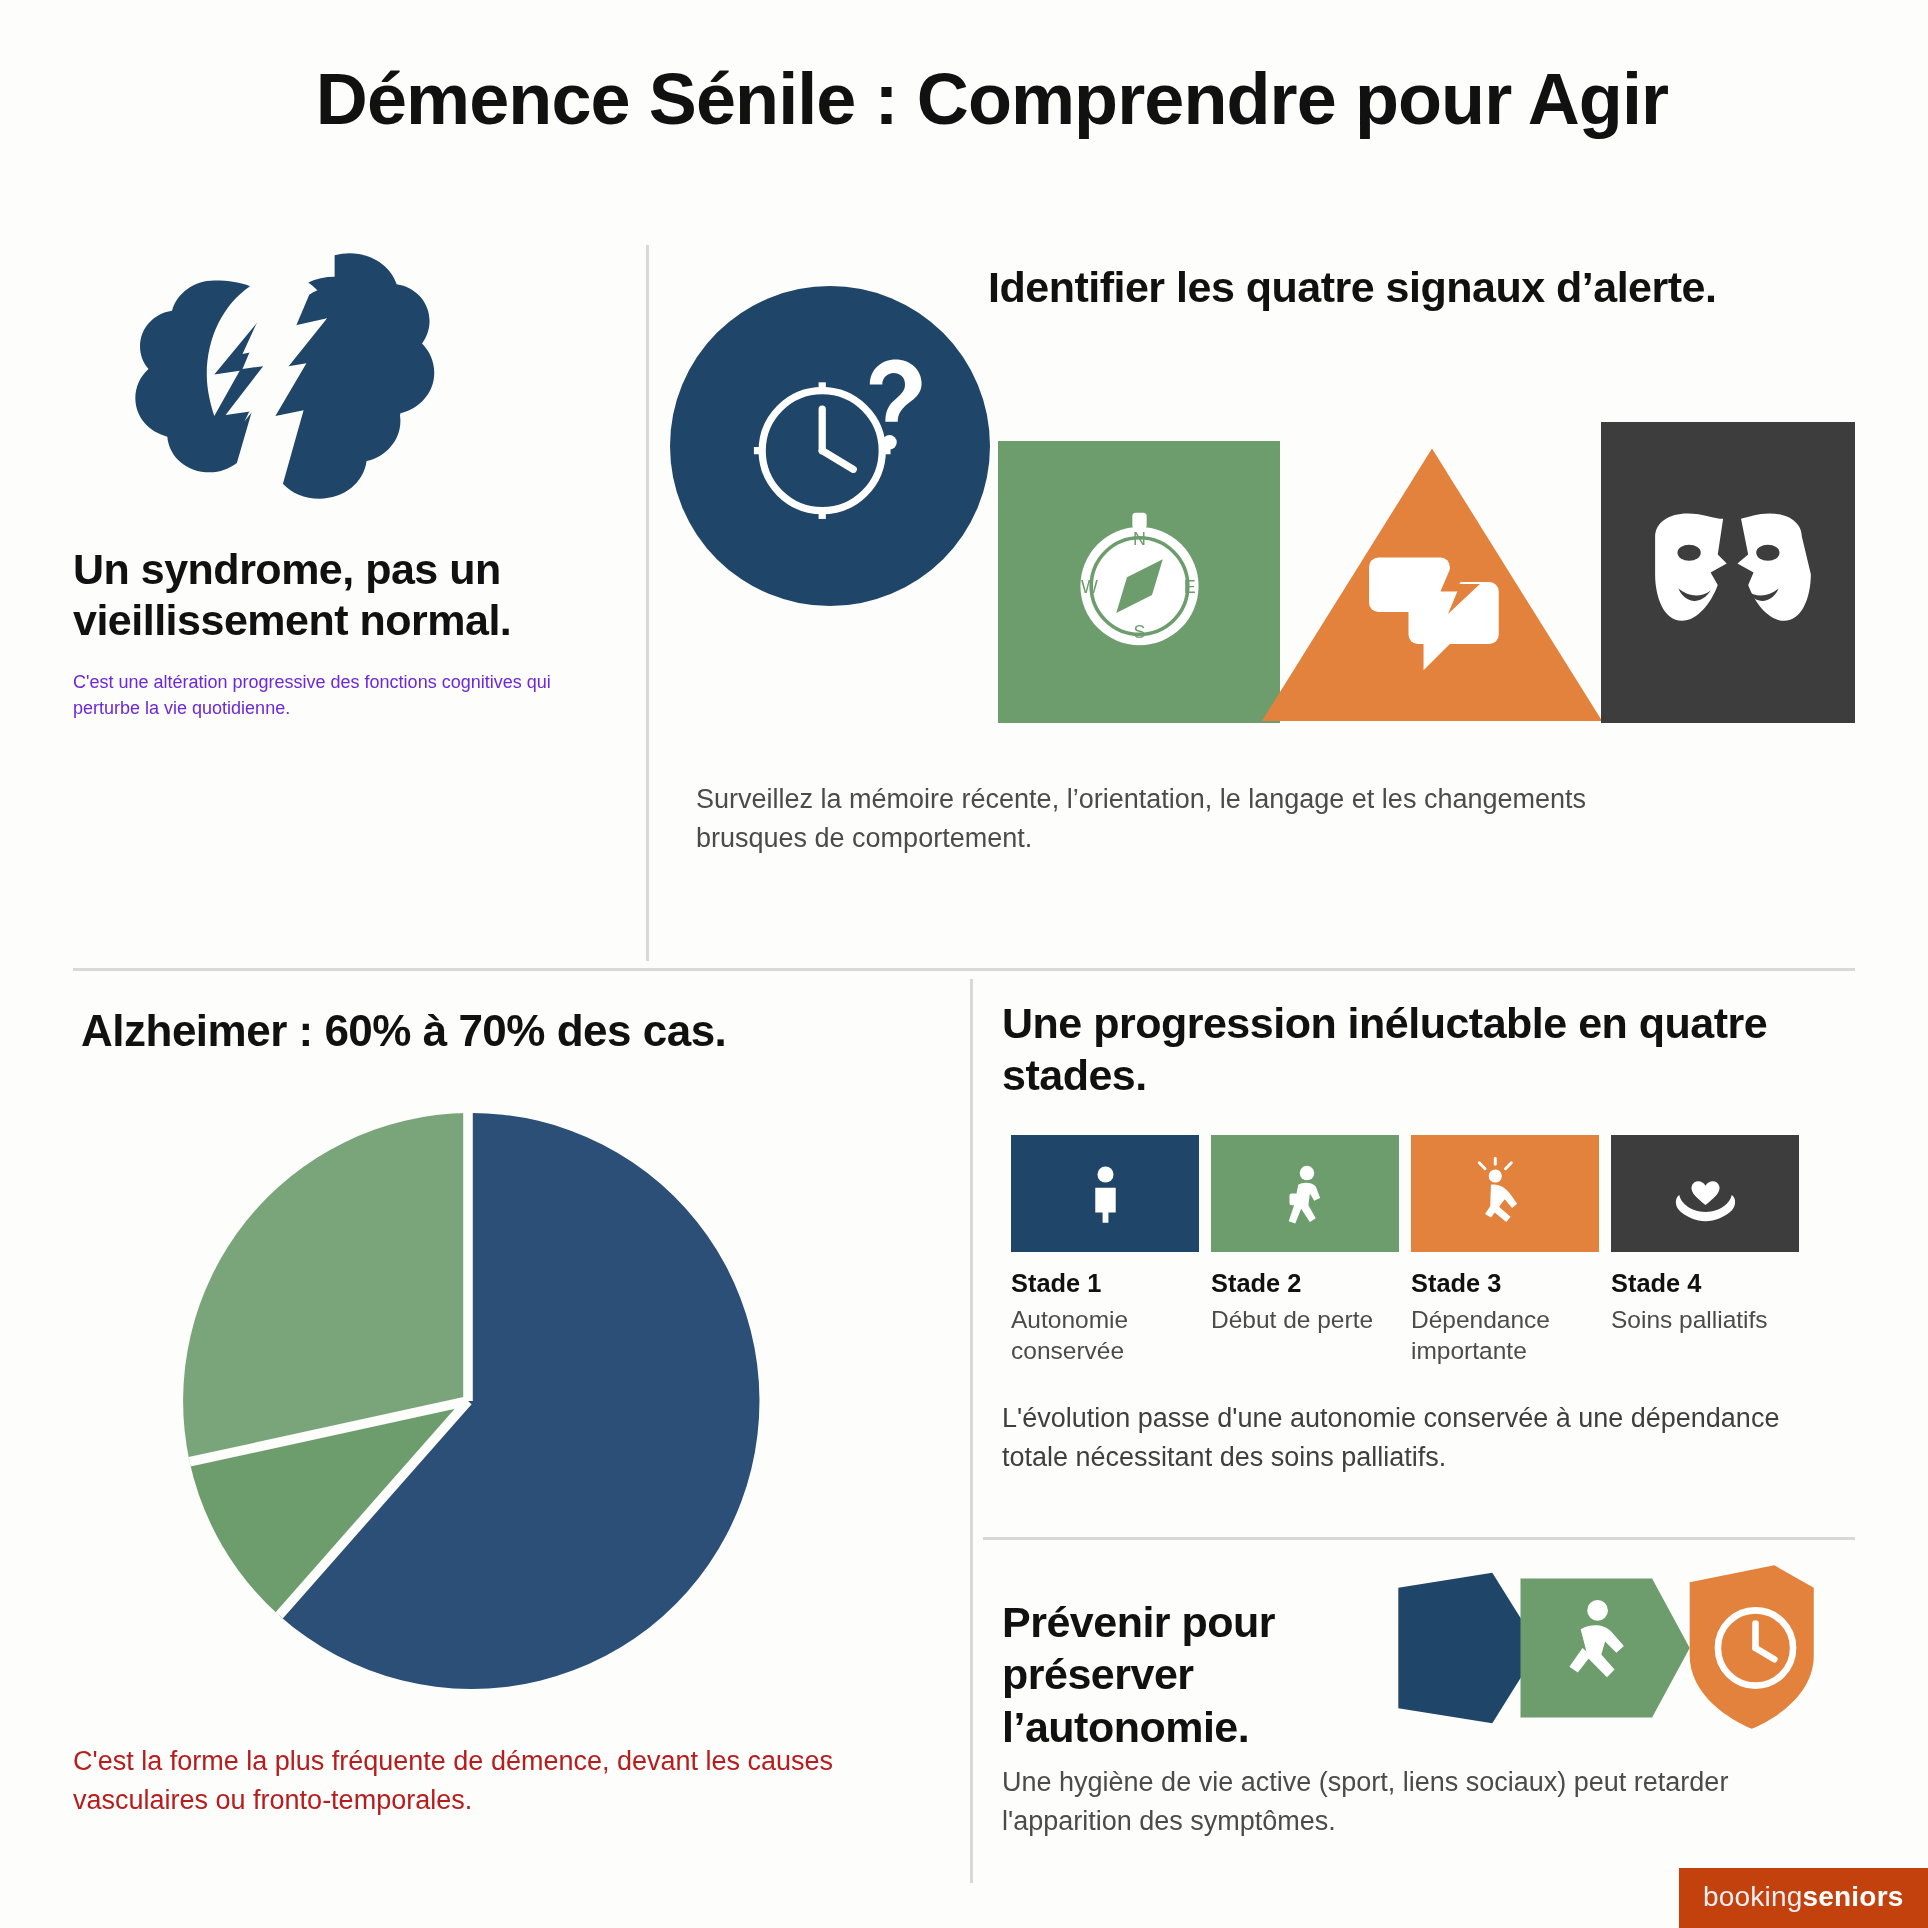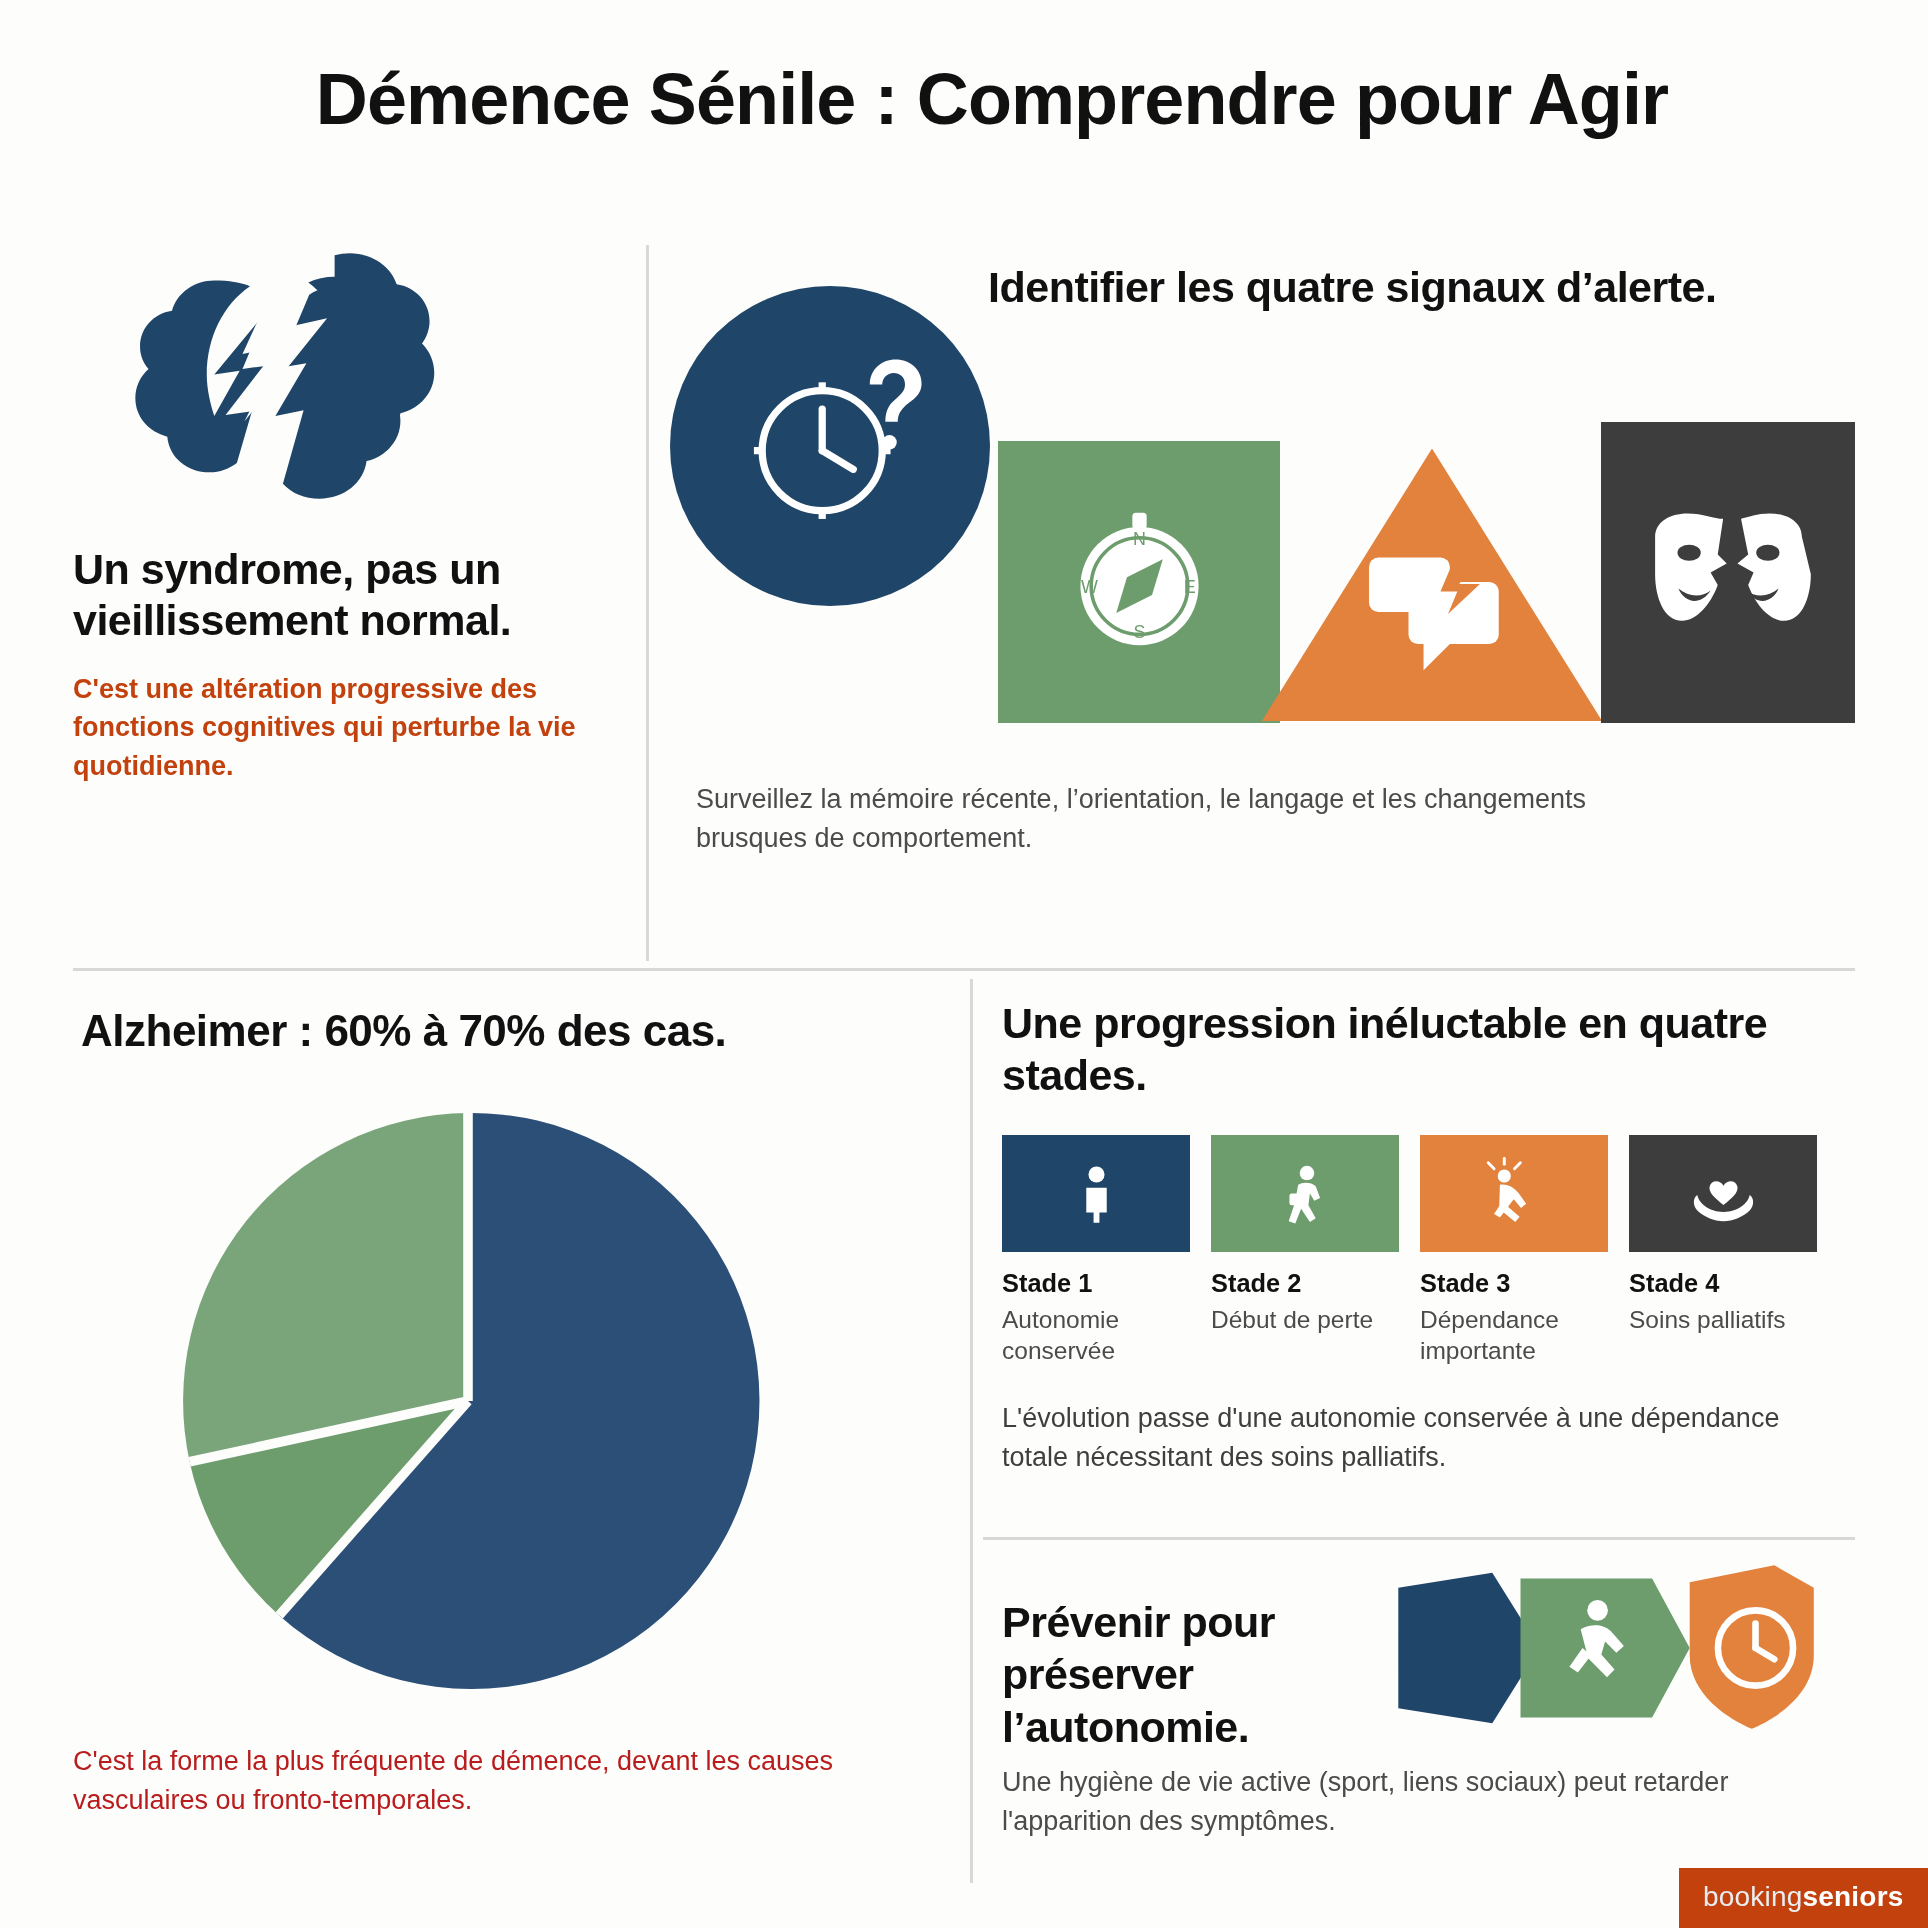--- a/index.html
+++ b/index.html
@@ -80,24 +80,23 @@
   .panel-brain h2 {
     margin: 19px 0 0 0;
     font-size: 43px;
     line-height: 1.18;
     font-weight: bold;
     color: #111111;
     letter-spacing: -0.5px;
   }
   .panel-brain p {
     margin: 24.5px 0 0 0;
-    font-size: 27px;
+    font-size: 18px;
     line-height: 1.42;
-    color: #c2410c;
-    font-weight: bold;
+    color: #6d28d9;
   }
 
   
   .panel-signals {
     position: absolute;
     left: 670px;
     top: 243px;
     width: 1188px;
   }
   .signals-head {
@@ -204,22 +203,23 @@
   }
   .panel-stages h2 {
     margin: 0;
     font-size: 43px;
     font-weight: bold;
     line-height: 1.2;
     letter-spacing: -0.5px;
   }
   .stage-row {
     display: flex;
-    gap: 21px;
+    gap: 12px;
     margin-top: 34px;
+    margin-left: 9px;
   }
   .stage {
     width: 188px;
   }
   .stage-tile {
     height: 117px;
     display: flex;
     align-items: center;
     justify-content: center;
   }

